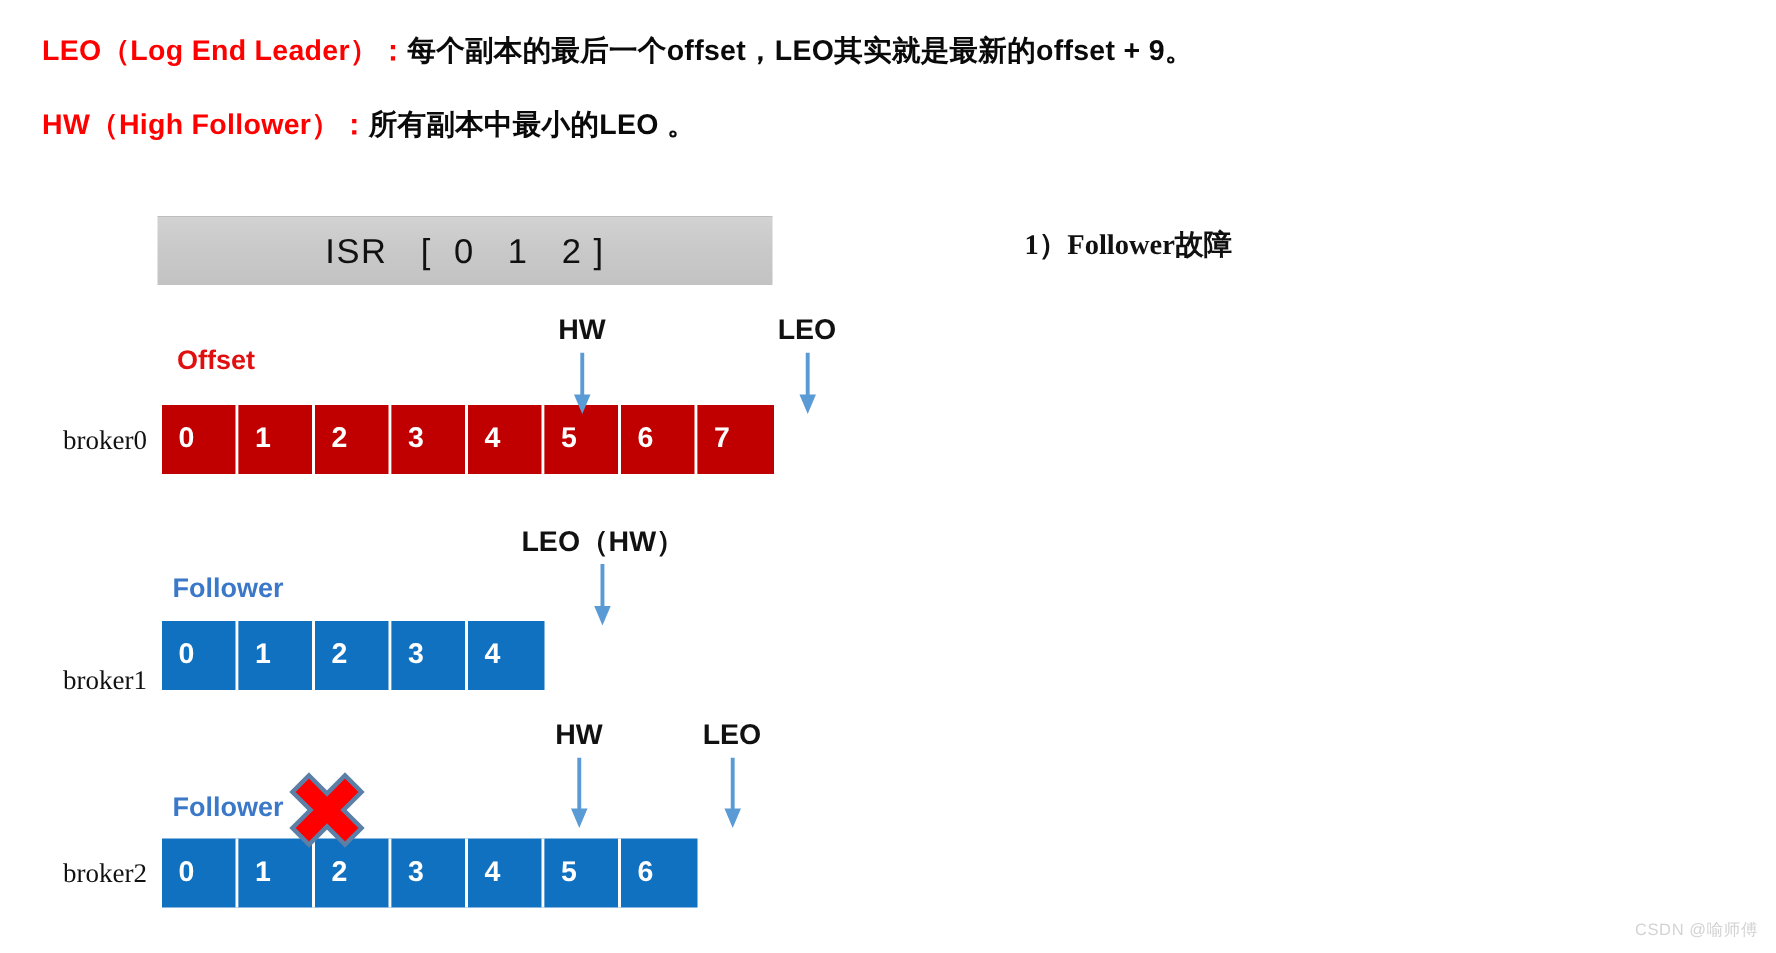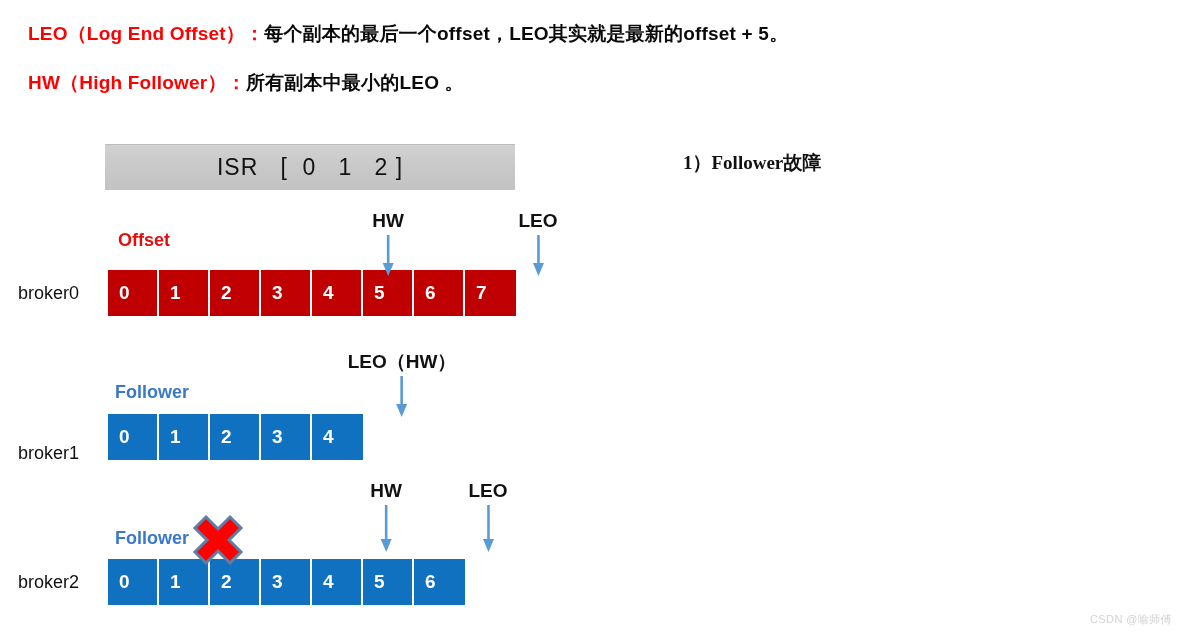--- a/index.html
+++ b/index.html
@@ -57,21 +57,22 @@
   }
 
   
   .row { position: absolute; }
 
   .broker-label {
     position: absolute;
     font-size: 18px;
     color: #111;
     white-space: nowrap;
-    text-align: left;
+    text-align: right;
+    font-family: Liberation Serif, serif;
   }
 
   .role-label {
     position: absolute;
     font-size: 18px;
     font-weight: bold;
     white-space: nowrap;
   }
   .role-leader   { color: #E01010; }
   .role-follower { color: #3B78C8; }
@@ -145,21 +146,21 @@
     letter-spacing: 0.4px;
     white-space: nowrap;
   }
 </style>
 </head>
 <body>
 
 <div class="page">
 
   <div class="def-line" id="def-leo">
-    <span class="term">LEO（Log End Offset）</span><span class="colon">：</span><span class="body">每个副本的最后一个offset，LEO其实就是最新的offset + 5。</span>
+    <span class="term">LEO（Log End Leader）</span><span class="colon">：</span><span class="body">每个副本的最后一个offset，LEO其实就是最新的offset + 9。</span>
   </div>
 
   <div class="def-line" id="def-hw">
     <span class="term">HW（High Follower）</span><span class="colon">：</span><span class="body">所有副本中最小的LEO 。</span>
   </div>
 
   <div class="isr-bar">
     <span class="isr-text">ISR   [  0   1   2 ]</span>
   </div>
 

